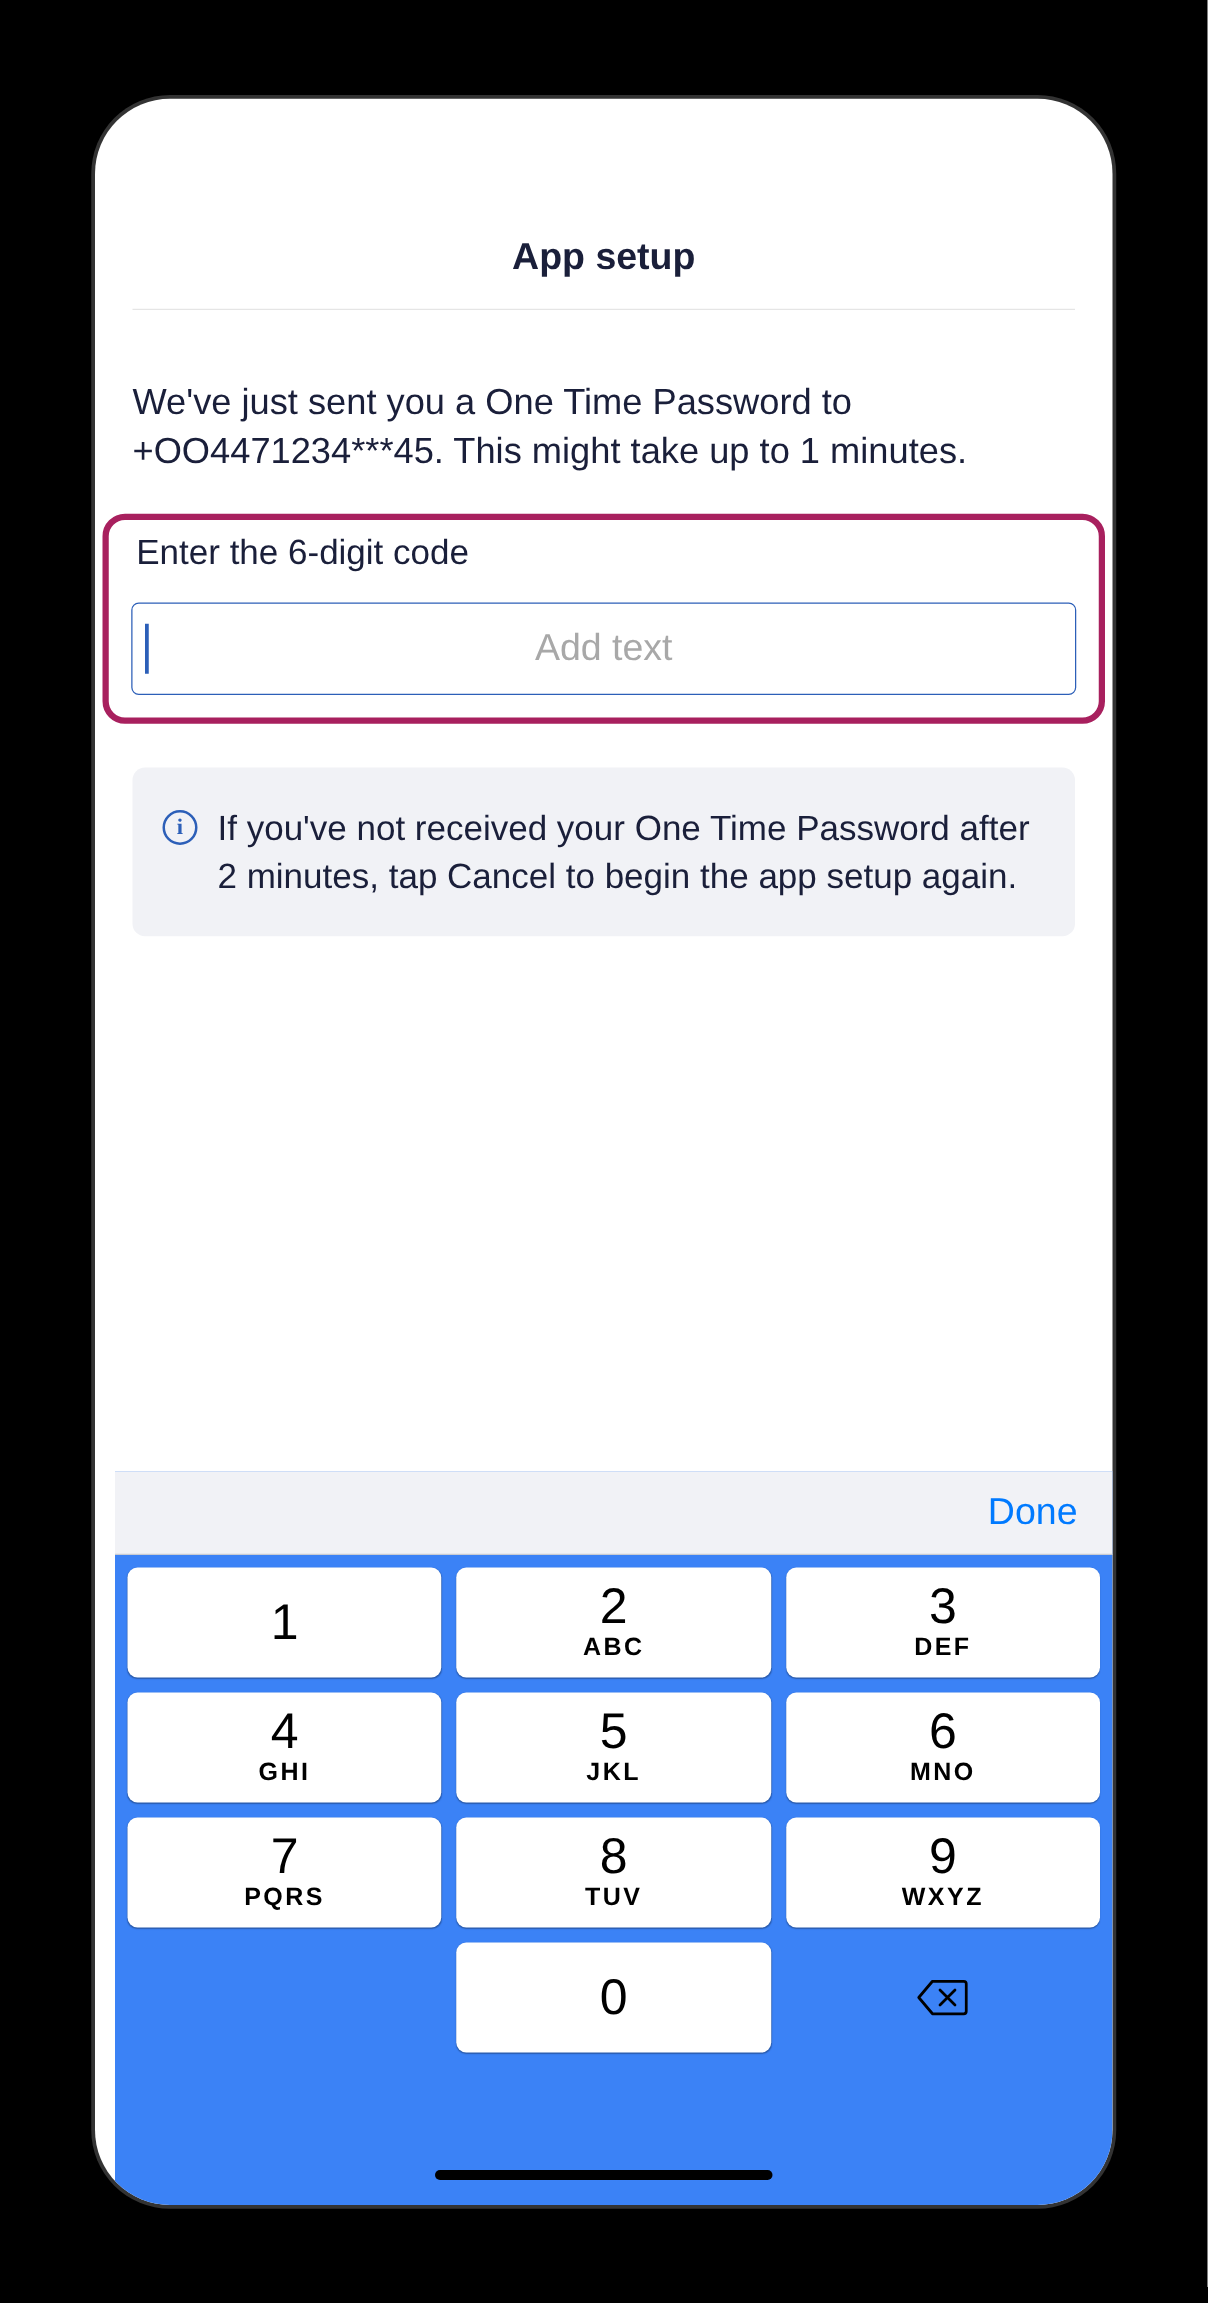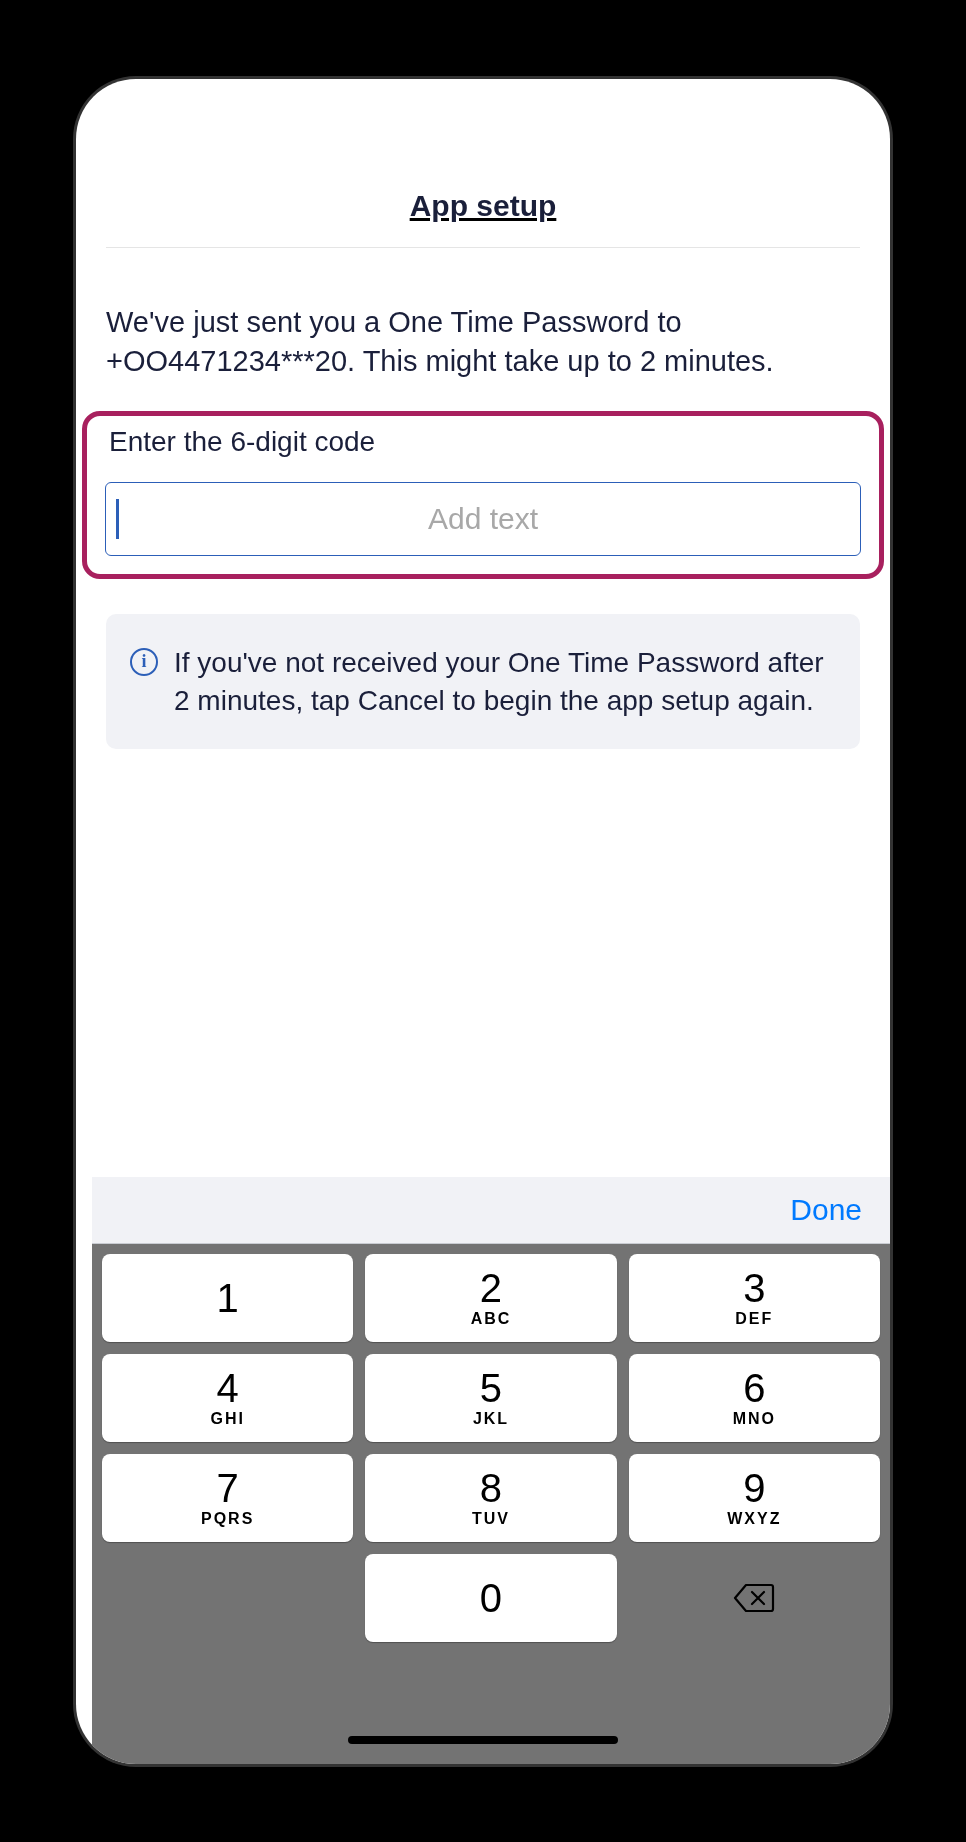--- a/index.html
+++ b/index.html
@@ -24,21 +24,20 @@
       overflow: hidden;
       position: relative;
       box-shadow: 0 0 0 3px rgba(255,255,255,0.2);
     }
     .header {
       padding-top: 110px;
       padding-bottom: 24px;
       text-align: center;
       border-bottom: 1px solid #e5e5e5;
       margin: 0 30px;
-      text-decoration: underline;
     }
     .header-title {
       font-size: 30px;
       font-weight: 700;
       color: #1a1f3a;
     }
     .message {
       font-size: 29px;
       color: #1a1f3a;
       line-height: 1.35;
@@ -105,21 +104,21 @@
     .info-text {
       font-size: 28px;
       color: #1a1f3a;
       line-height: 1.35;
     }
     .keyboard {
       position: absolute;
       bottom: 0;
       left: 16px;
       right: 0;
-      background: #737373;
+      background: #3b82f6;
     }
     .keyboard-toolbar {
       background: #f1f2f6;
       display: flex;
       justify-content: flex-end;
       padding: 16px 28px;
       border-bottom: 1px solid #c9ccd2;
     }
     .done-btn {
       color: #007aff;
@@ -147,21 +146,21 @@
       box-shadow: 0 1px 1px rgba(0,0,0,0.3);
       cursor: pointer;
     }
     .key-digit {
       font-size: 40px;
       font-weight: 400;
       color: #000;
       line-height: 1;
     }
     .key-letters {
-      font-size: 16px;
+      font-size: 20px;
       font-weight: 600;
       color: #000;
       letter-spacing: 2px;
       margin-top: 2px;
     }
     .key-digit-only .key-digit {
       line-height: 88px;
     }
     .key-spacer {
       flex: 1;
@@ -193,21 +192,21 @@
   </style>
 </head>
 <body>
 
 <div class="phone">
 
   <div class="header">
     <div class="header-title">App setup</div>
   </div>
 
-  <div class="message">We've just sent you a One Time Password to +OO4471234***20. This might take up to 2 minutes.</div>
+  <div class="message">We've just sent you a One Time Password to +OO4471234***45. This might take up to 1 minutes.</div>
 
   <div class="input-section">
     <div class="input-label">Enter the 6-digit code</div>
     <div class="code-input-wrapper">
       <div class="code-cursor"></div>
       <div class="code-placeholder">Add text</div>
     </div>
   </div>
 
   <div class="info-box">

